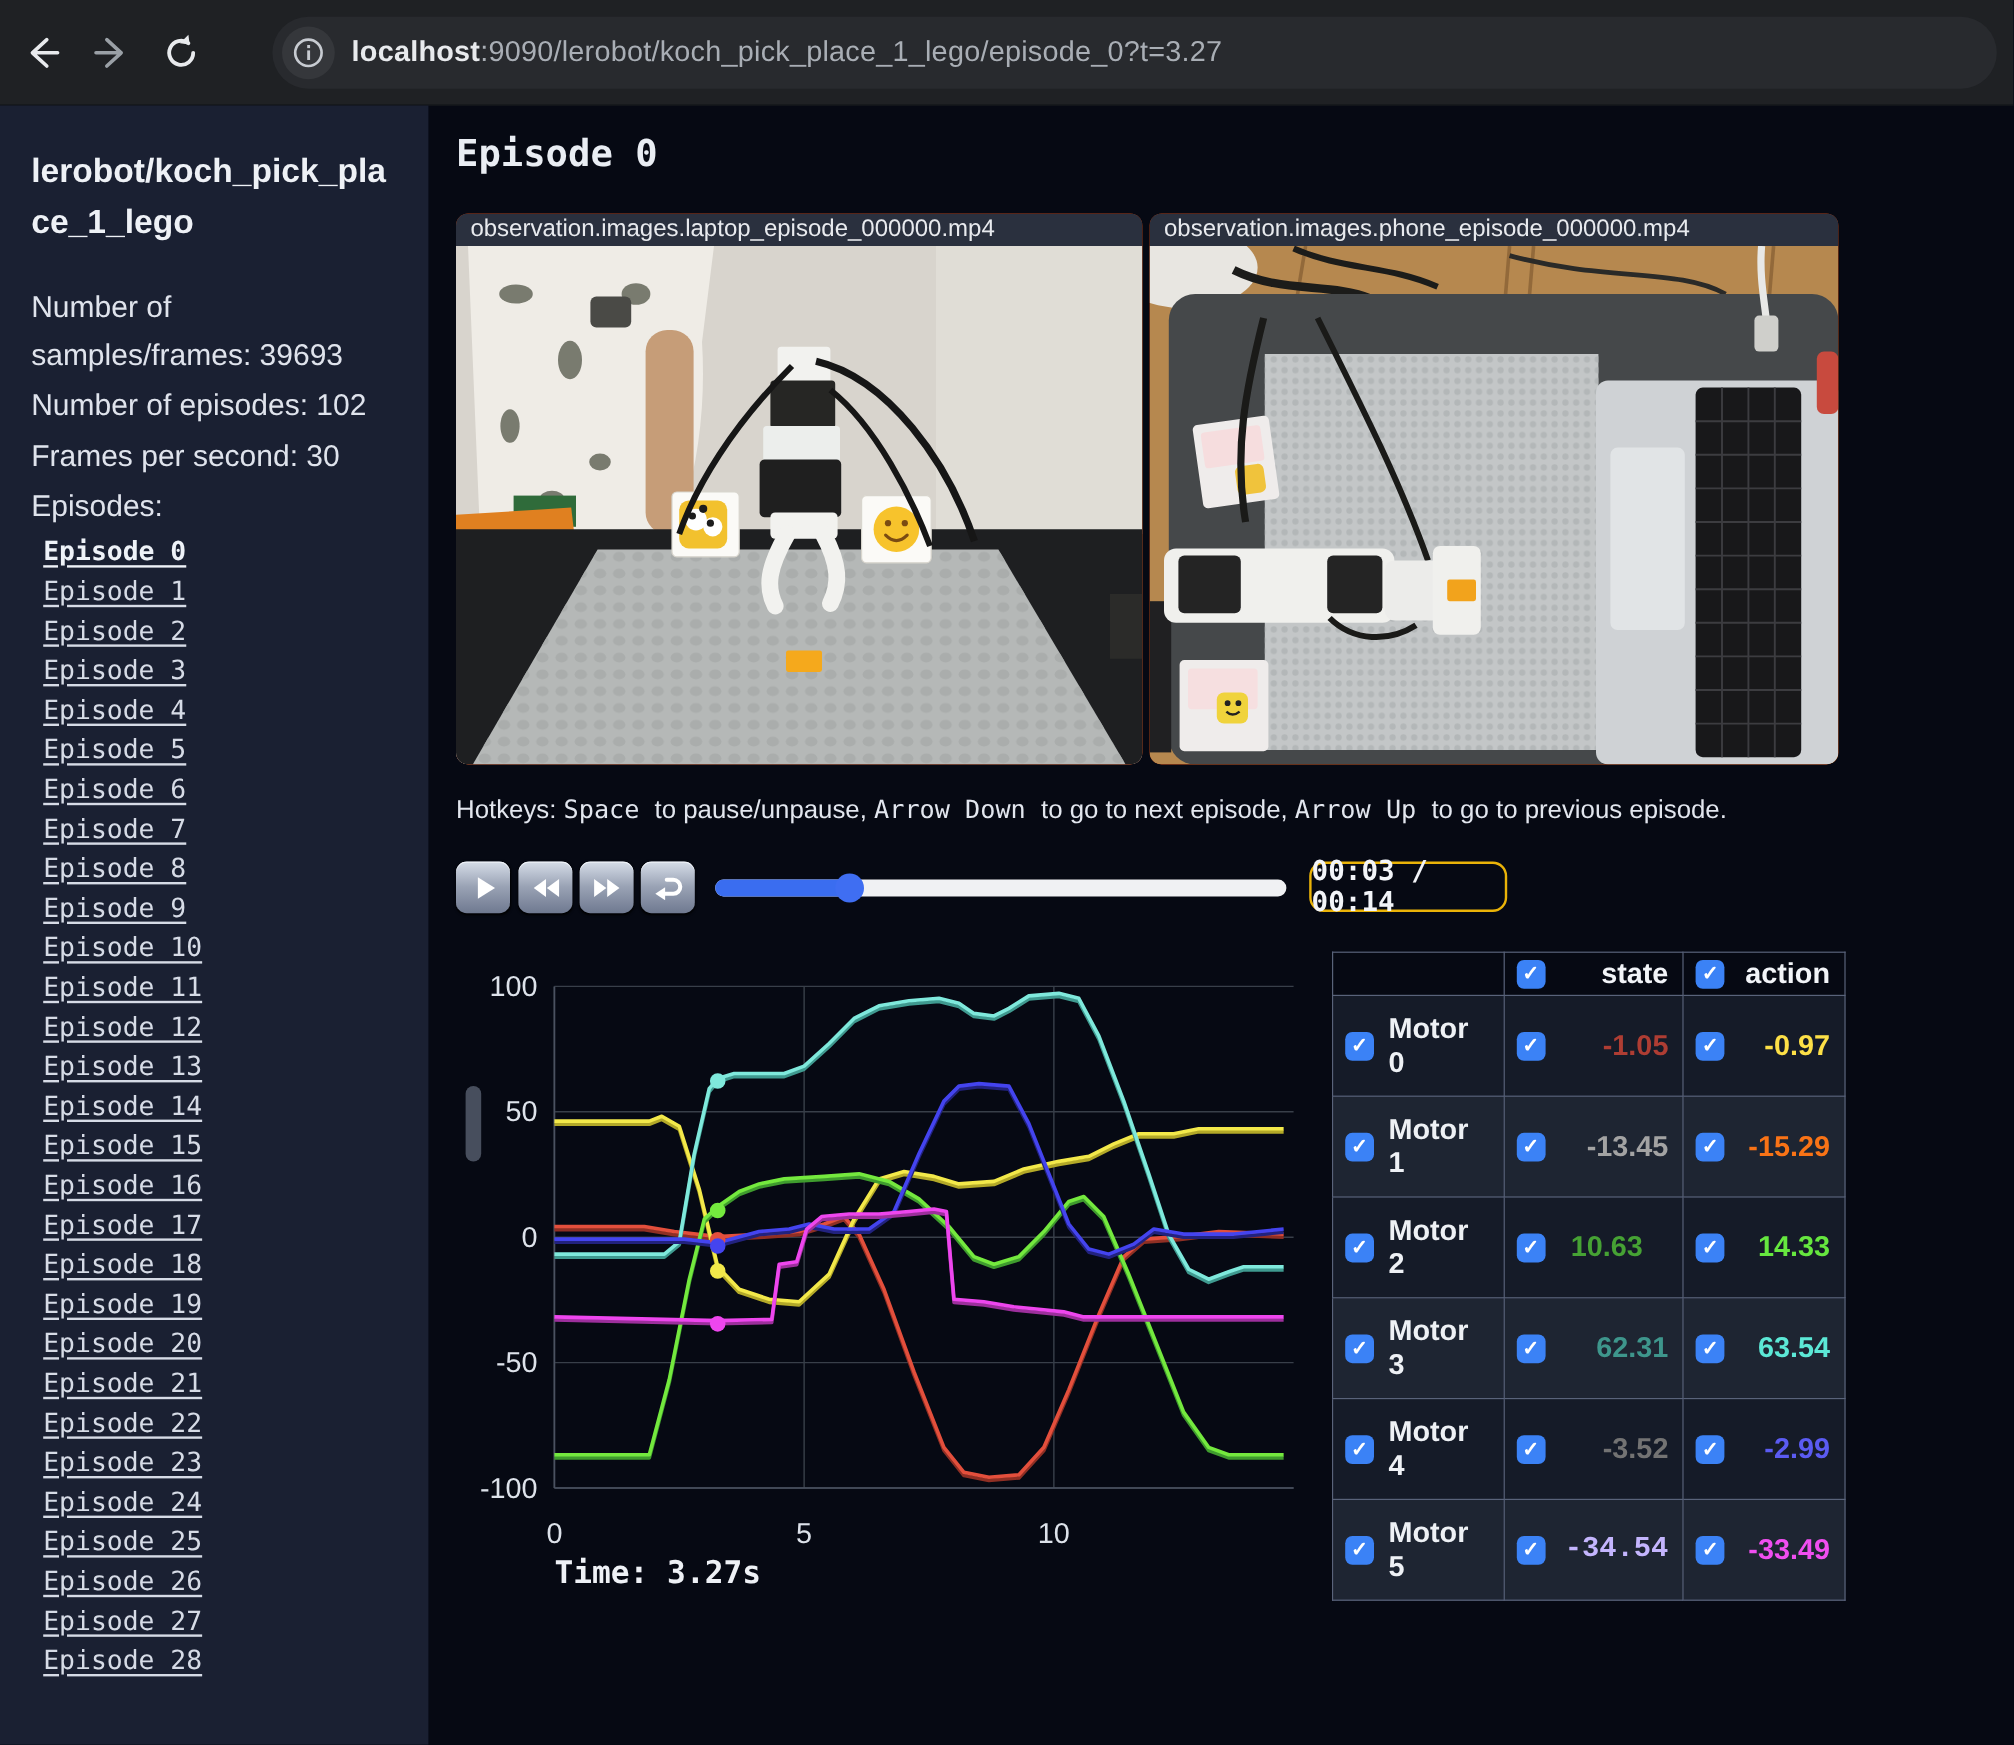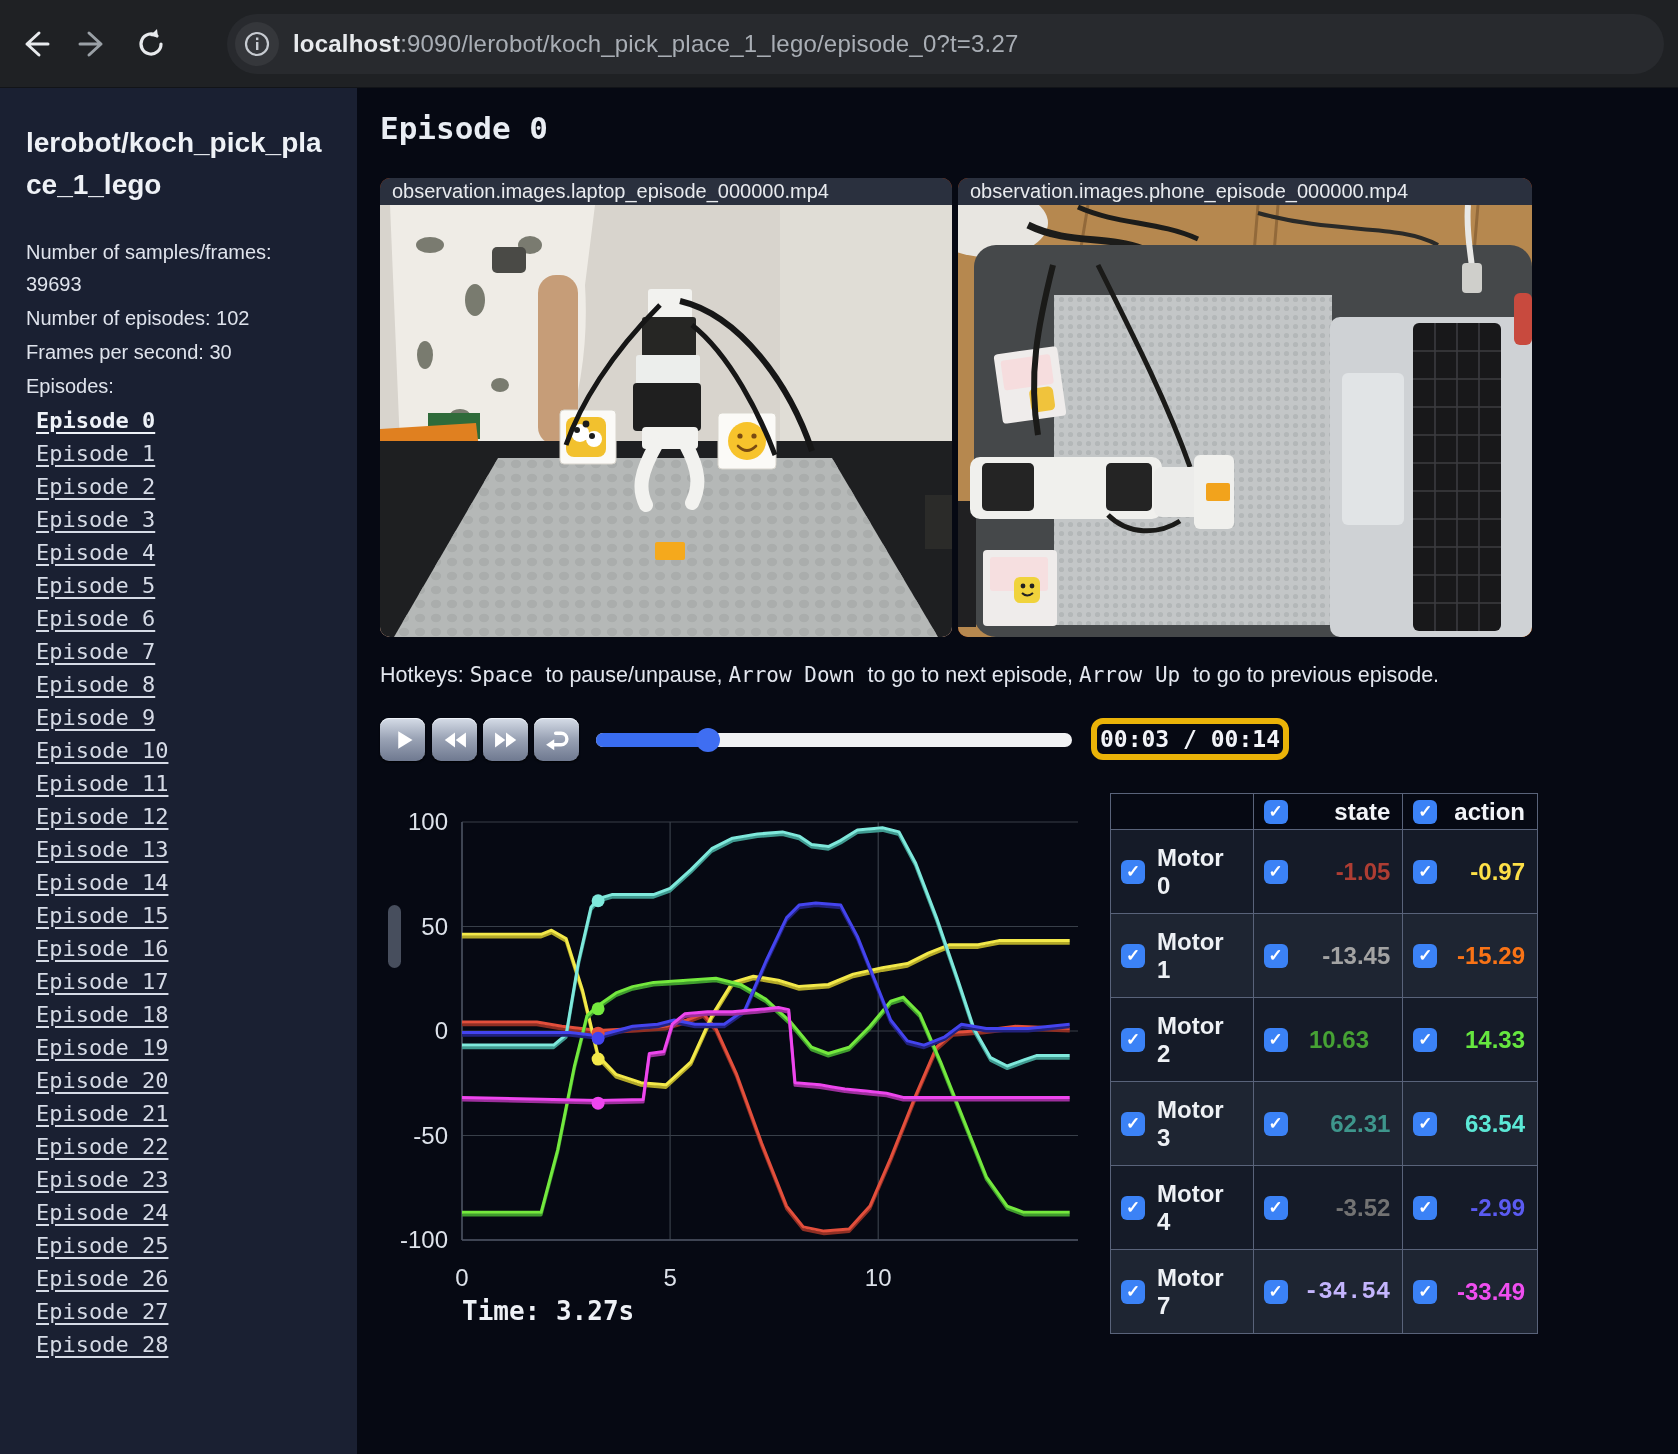--- a/index.html
+++ b/index.html
@@ -16,21 +16,21 @@
              border-radius:30px; display:flex; align-items:center; }
   .infocirc { width:44px; height:44px; margin-left:8px; border-radius:50%; background:#35373b;
               display:flex; align-items:center; justify-content:center; }
   .urltext { font-size:24px; color:#a9aeb5; margin-left:14px; letter-spacing:.2px; }
   .urltext b { color:#e8eaed; font-weight:600; }
 
   
   .sidebar { position:absolute; left:0; top:88px; width:357px; height:1366px; background:#1a2032;
              padding:34px 26px 0 26px; overflow:hidden; }
   .ds-title { font-size:28px; font-weight:bold; color:#eef1f6; line-height:1.5; word-break:break-all; }
-  .stats { margin-top:30px; font-size:20px; color:#dfe3ec; line-height:1.6; }
+  .stats { margin-top:30px; font-size:25px; color:#dfe3ec; line-height:1.6; }
   .stats div { margin-top:2px; }
   .eplist { margin-top:2px; }
   .eplist a { display:block; font-family:"DejaVu Sans Mono", monospace; font-size:22px; line-height:33px;
               color:#d6dbe6; text-decoration:underline; text-underline-offset:4px; padding-left:10px; }
   .eplist a.current { font-weight:bold; color:#eef2f8; }
 
   
   .main-title { position:absolute; left:380px; top:110px; font-size:31px; font-weight:bold; color:#e9edf3; }
 
   .vpanel { position:absolute; top:178px; border-radius:10px; overflow:hidden; background:#c2410c; }
@@ -42,21 +42,21 @@
   .hotkeys { position:absolute; left:380px; top:663px; font-size:21.5px; color:#e2e6ee; }
   .hotkeys .k { font-family:"DejaVu Sans Mono", monospace; font-size:21px; }
 
   .ctrl { position:absolute; top:718px; height:50px; }
   .pbtn { position:absolute; top:0; width:45px; height:43px; border-radius:9px;
           background:linear-gradient(180deg,#d6dde8 0%,#9aa3b5 48%,#6f7990 100%);
           box-shadow:inset 0 1px 0 #eef2f8, 0 1px 2px #000; display:flex; align-items:center; justify-content:center; }
   .slider { position:absolute; left:596px; top:15px; width:476px; height:14px; border-radius:7px; background:#f0f1f3; }
   .slider .fill { position:absolute; left:0; top:0; height:14px; border-radius:7px; background:#3a6df0; }
   .slider .thumb { position:absolute; top:-5px; width:24px; height:24px; border-radius:50%; background:#3f6ef2; }
-  .timebox { position:absolute; left:1091px; top:0px; width:198px; height:42px; border:6px solid #eab308;
+  .timebox { position:absolute; left:1091px; top:0px; width:165px; height:42px; border:2px solid #eab308;
              border-radius:12px; display:flex; align-items:center; justify-content:center;
              font-size:23px; font-weight:bold; color:#f2f4f8; }
 
   .scrollthumb { position:absolute; left:388px; top:905px; width:13px; height:63px; border-radius:7px; background:#474e5d; }
 
   .chartwrap { position:absolute; left:378px; top:788px; width:714px; height:510px; }
   .timelabel { position:absolute; left:462px; top:1296px; font-size:26px; color:#eef1f6; }
 
   
   .mtable { position:absolute; left:1110px; top:793px; width:428px; border-collapse:collapse; }
@@ -523,21 +523,21 @@
             <div class="cellflex">
               <span class="cb"></span>
               <span class="val" style="color: rgb(91, 91, 242);">-2.99</span>
             </div>
           </td>
     </tr>
     <tr class="light">
       <td>
             <div class="cellflex">
               <span class="cb"></span>
-              <span class="mlabel">Motor 7</span>
+              <span class="mlabel">Motor 5</span>
             </div>
           </td>
       <td>
             <div class="cellflex">
               <span class="cb"></span>
               <span class="val" style="color: #c4b5fd; font-family: Liberation Mono, monospace;">-34.54</span>
             </div>
           </td>
       <td>
             <div class="cellflex">

